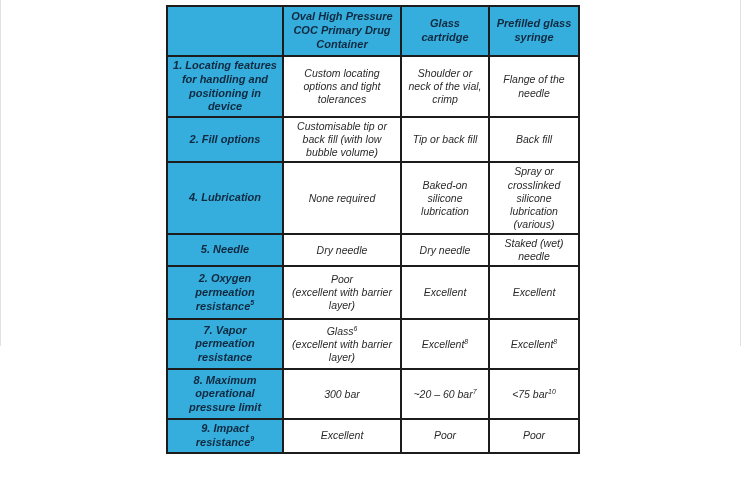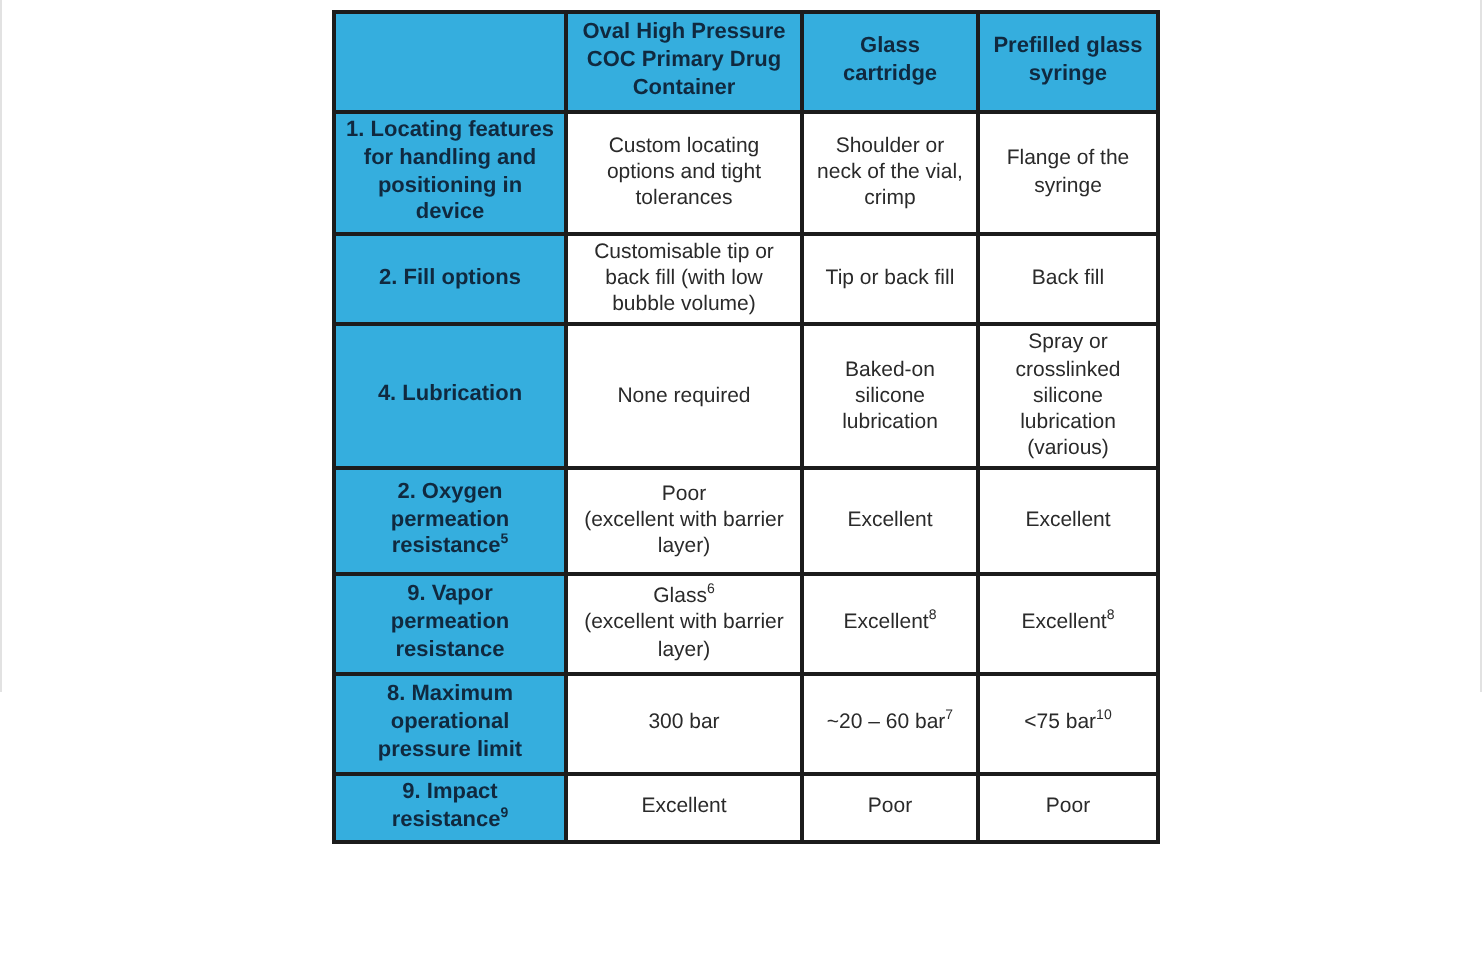--- a/index.html
+++ b/index.html
@@ -2,21 +2,21 @@
 <html style="--accent: #35aede; --headtext: #10293f;"><head>
 <meta charset="utf-8">
 <style>
   html,body{margin:0;padding:0;}
   body{
     width:741px;height:486px;background:#ffffff;overflow:hidden;
     font-family:"Liberation Sans","DejaVu Sans",sans-serif;
   }
   .page{
     position:relative;width:739px;height:346px;background:#ffffff;
-    border-left:1px solid #e2e2e2;border-right:1px solid #e2e2e2;
+    border-left:1px solid #e2e2e2;border-right:1px solid #e2e2e2;font-style:italic;
   }
   table.cmp{
     position:absolute;left:165px;top:5px;
     border-collapse:collapse;table-layout:fixed;width:412px;
   }
   table.cmp th,table.cmp td{
     border:2px solid #1c1c1c;
     text-align:center;vertical-align:middle;
     padding:2px 5px;line-height:1.25;
   }
@@ -50,42 +50,48 @@
         <tr style="height: 50px;">
           <th class="corner"></th>
           <th class="colhead"><span>Oval High Pressure COC Primary Drug Container</span></th>
           <th class="colhead"><span>Glass cartridge</span></th>
           <th class="colhead"><span>Prefilled glass syringe</span></th>
         </tr>
         <tr style="height: 48px;">
           <th class="rowlabel" scope="row"><span>1. Locating features for handling and positioning in device</span></th>
           <td class="datacell"><span>Custom locating options and tight tolerances</span></td>
           <td class="datacell"><span>Shoulder or neck of the vial, crimp</span></td>
-          <td class="datacell"><span>Flange of the syringe</span></td>
+          <td class="datacell"><span>Flange of the needle</span></td>
         </tr>
         <tr style="height: 38px;">
           <th class="rowlabel" scope="row"><span>2. Fill options</span></th>
           <td class="datacell"><span>Customisable tip or back fill (with low bubble volume)</span></td>
           <td class="datacell"><span>Tip or back fill</span></td>
           <td class="datacell"><span>Back fill</span></td>
         </tr>
         <tr style="height: 51px;">
           <th class="rowlabel" scope="row"><span>4. Lubrication</span></th>
           <td class="datacell"><span>None required</span></td>
           <td class="datacell"><span>Baked-on silicone lubrication</span></td>
           <td class="datacell"><span>Spray or crosslinked silicone lubrication (various)</span></td>
         </tr>
+        <tr style="height: 30px;">
+          <th class="rowlabel" scope="row"><span>5. Needle</span></th>
+          <td class="datacell"><span>Dry needle</span></td>
+          <td class="datacell"><span>Dry needle</span></td>
+          <td class="datacell"><span>Staked (wet) needle</span></td>
+        </tr>
         <tr style="height: 53px;">
           <th class="rowlabel" scope="row"><span>2. Oxygen permeation resistance</span><sup class="fn">5</sup></th>
           <td class="datacell"><span>Poor</span><span class="note">(excellent with barrier layer)</span></td>
           <td class="datacell"><span>Excellent</span></td>
           <td class="datacell"><span>Excellent</span></td>
         </tr>
         <tr style="height: 50px;">
-          <th class="rowlabel" scope="row"><span>9. Vapor permeation resistance</span></th>
+          <th class="rowlabel" scope="row"><span>7. Vapor permeation resistance</span></th>
           <td class="datacell"><span>Glass</span><sup class="fn">6</sup><span class="note">(excellent with barrier layer)</span></td>
           <td class="datacell"><span>Excellent</span><sup class="fn">8</sup></td>
           <td class="datacell"><span>Excellent</span><sup class="fn">8</sup></td>
         </tr>
         <tr style="height: 50px;">
           <th class="rowlabel" scope="row"><span>8. Maximum operational pressure limit</span></th>
           <td class="datacell"><span>300 bar</span></td>
           <td class="datacell"><span>~20 – 60 bar</span><sup class="fn">7</sup></td>
           <td class="datacell"><span>&lt;75 bar</span><sup class="fn">10</sup></td>
         </tr>

